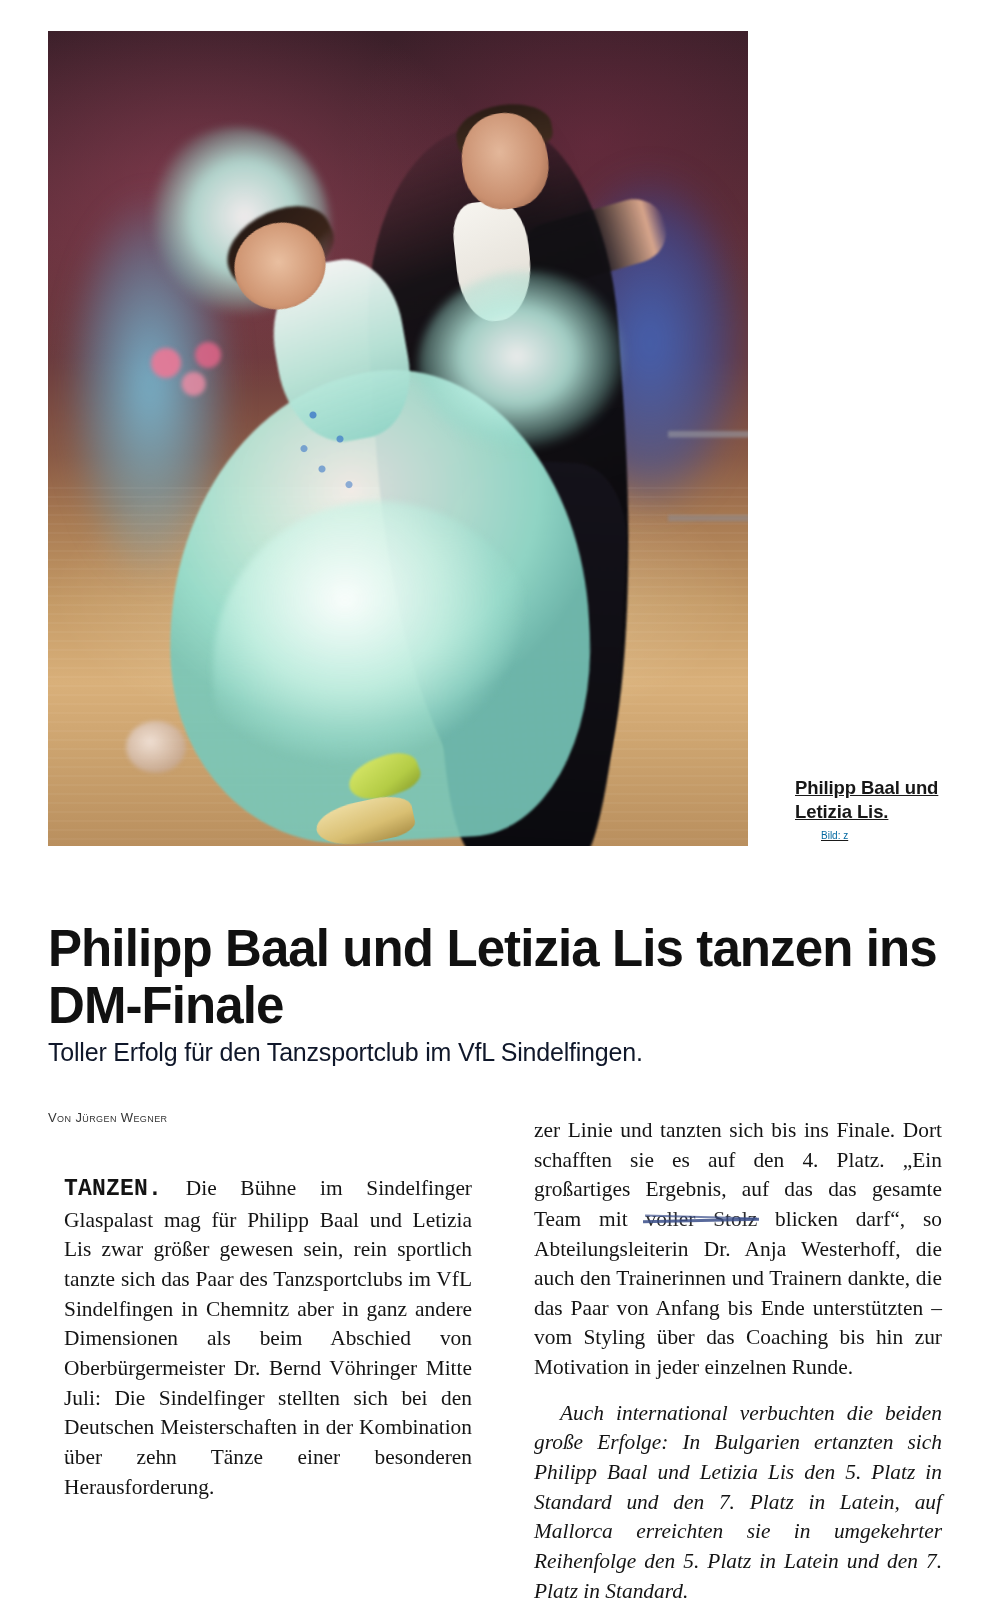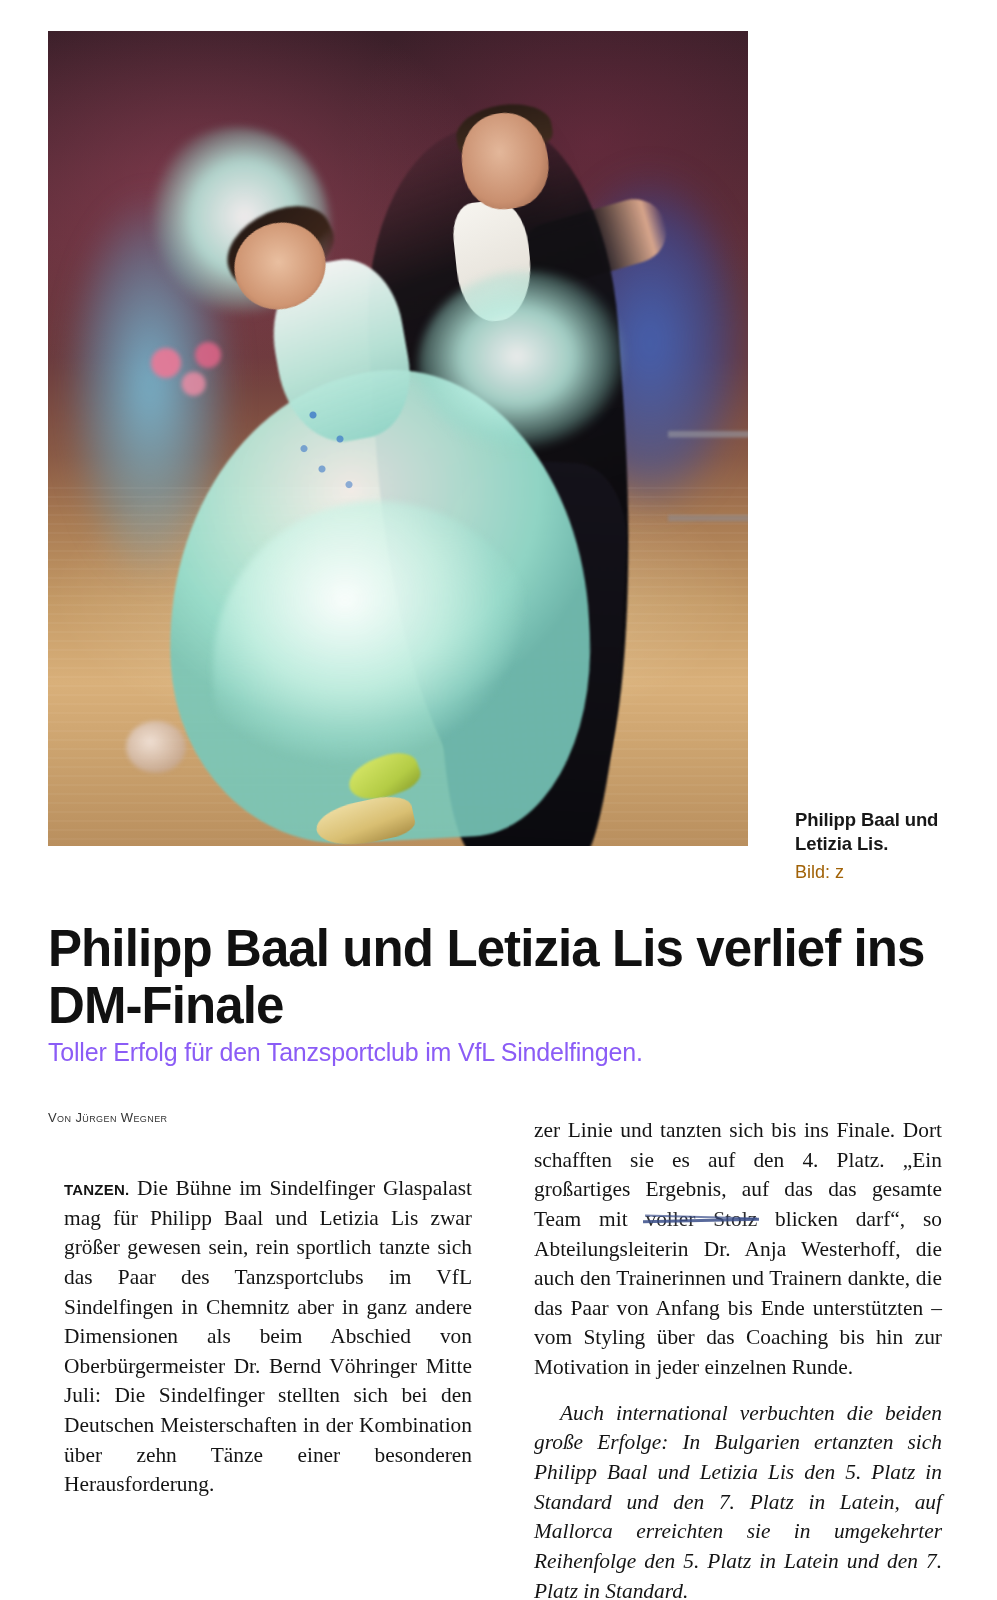--- a/index.html
+++ b/index.html
@@ -260,36 +260,38 @@
     width: 90px; height: 180px;
     background: linear-gradient(180deg, rgba(150,150,158,.65) 0 6px, rgba(150,150,158,0) 7px),
                 linear-gradient(180deg, transparent 84px, rgba(140,140,150,.55) 84px 90px, transparent 91px);
     filter: blur(1.4px);
   }
 
   
   .caption {
     position: absolute;
     left: 795px;
-    top: 808px;
+    top: 776px;
     width: 175px;
     font-family: "Liberation Sans", sans-serif;
+    text-decoration: underline;
   }
   .caption-text {
     font-size: 18.5px;
     font-weight: 700;
     line-height: 1.28;
     color: #171717;
     letter-spacing: -0.1px;
   }
   .caption-credit {
     margin-top: 7px;
-    font-size: 18px;
-    color: #a16207;
+    font-size: 10px;
+    color: #0369a1;
     font-weight: 400;
+    margin-left: 26px;
   }
 
   
   .headline {
     position: absolute;
     left: 48px;
     top: 886px;
     width: 912px;
     font-family: "Liberation Sans", sans-serif;
     font-weight: 700;
@@ -300,21 +302,21 @@
   }
   .subhead {
     position: absolute;
     left: 48px;
     top: 1037px;
     width: 912px;
     font-family: "Liberation Sans", sans-serif;
     font-weight: 400;
     font-size: 25px;
     line-height: 1.25;
-    color: #8b5cf6;
+    color: #0f172a;
     letter-spacing: -0.2px;
   }
 
   
   .byline {
     position: absolute;
     left: 48px;
     top: 1110px;
     font-family: "Liberation Sans", sans-serif;
     font-size: 13px;
@@ -333,23 +335,23 @@
     line-height: 1.385;
     color: #141414;
     text-align: justify;
     hyphens: auto;
   }
   .col-left { left: 48px; }
   .col-right { left: 518px; top: 1100px; }
   .col p { margin: 16px; }
   .col p.indent { text-indent: 26px; font-style: italic; }
   .kicker {
-    font-family: Liberation Sans, sans-serif;
+    font-family: Liberation Mono, monospace;
     font-weight: 700;
-    font-size: 15px;
+    font-size: 23px;
     letter-spacing: .2px;
   }
   .struck {
     position: relative;
     color: #2c2c2c;
   }
   .struck::after {
     content: "";
     position: absolute;
     left: -2px; right: -2px;
@@ -404,21 +406,21 @@
       <div class="bg-shoe"></div>
       <div class="barrier"></div>
     </div>
   </div>
 
   <div class="caption">
     <div class="caption-text">Philipp Baal und Letizia Lis.</div>
     <div class="caption-credit">Bild: z</div>
   </div>
 
-  <h1 class="headline">Philipp Baal und Letizia Lis verlief ins DM-Finale</h1>
+  <h1 class="headline">Philipp Baal und Letizia Lis tanzen ins DM-Finale</h1>
   <div class="subhead">Toller Erfolg für den Tanzsportclub im VfL Sindelfingen.</div>
   <div class="byline">Von Jürgen Wegner</div>
 
   <div class="col col-left">
     <p>
       <span class="kicker">TANZEN.</span><span> Die Bühne im Sindelfinger Glaspalast mag für Philipp Baal und Letizia Lis zwar größer gewesen sein, rein sportlich tanzte sich das Paar des Tanzsportclubs im VfL Sindelfingen in Chemnitz aber in ganz andere Dimensionen als beim Abschied von Oberbürgermeister Dr. Bernd Vöhringer Mitte Juli: Die Sindelfinger stellten sich bei den Deutschen Meisterschaften in der Kombination über zehn Tänze einer besonderen Herausforderung.</span>
     </p>
   </div>
 
   <div class="col col-right">

